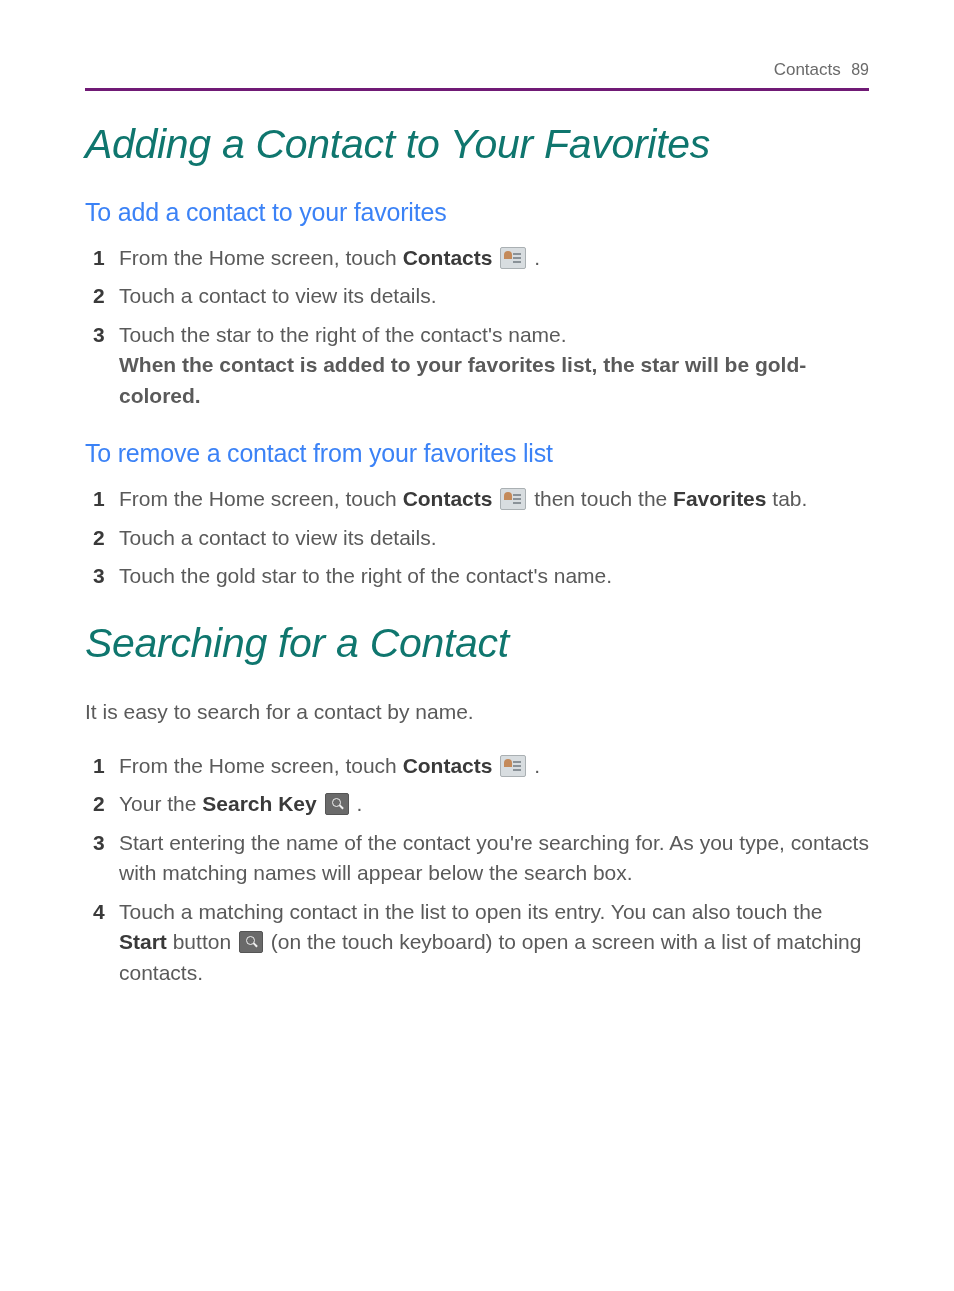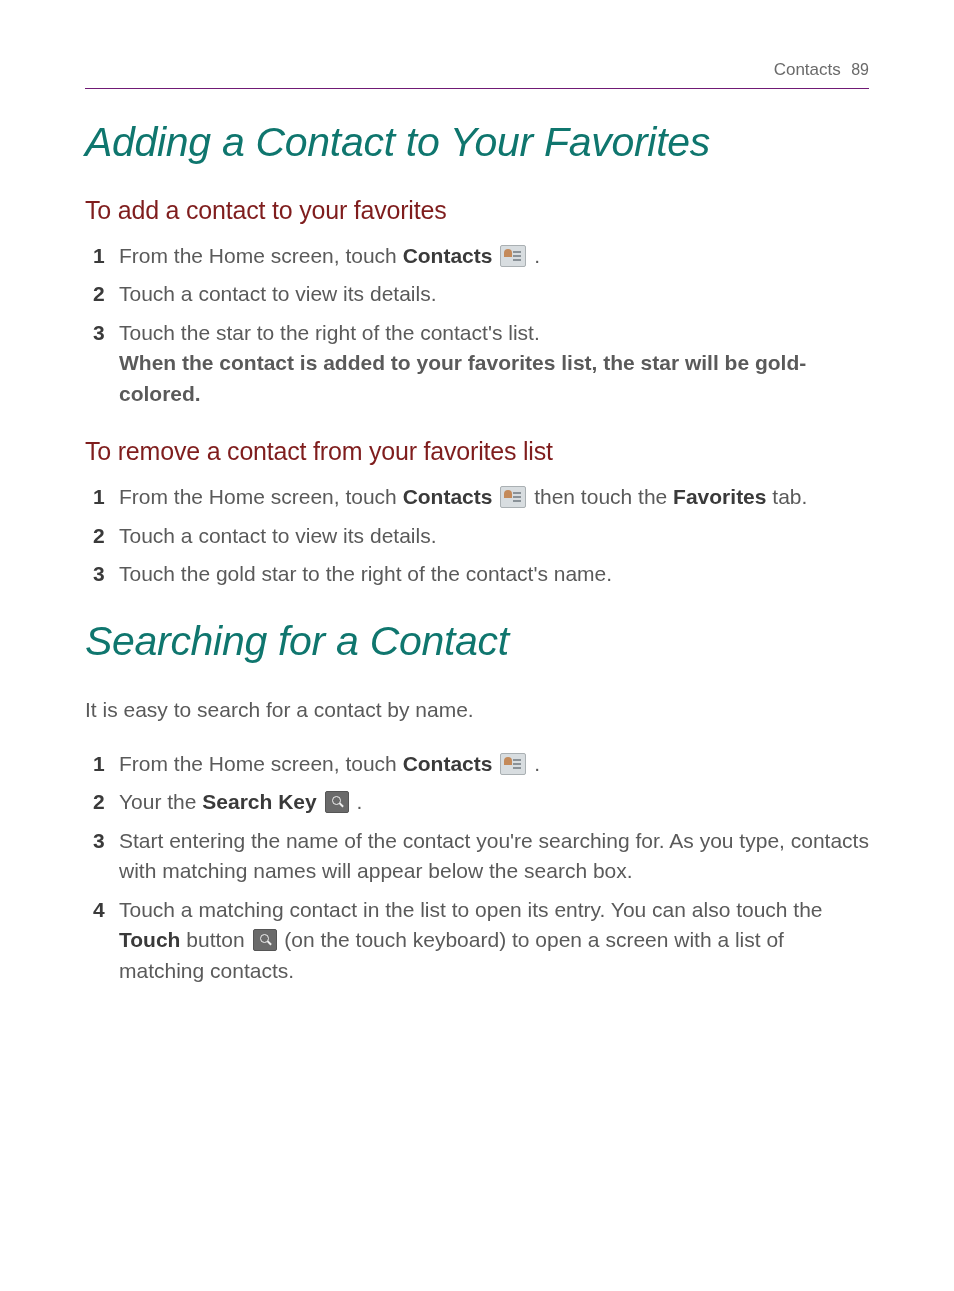--- a/index.html
+++ b/index.html
@@ -10,21 +10,21 @@
     body {
       font-family: Arial, Helvetica, sans-serif;
       background: #fff;
       width: 954px;
       padding: 60px 85px 60px 85px;
       color: #3a3a3a;
     }
     .header {
       text-align: right;
       padding-bottom: 8px;
-      border-bottom: 1px solid #701a75;
+      border-bottom: 3px solid #701a75;
       margin-bottom: 30px;
     }
     .header-section {
       color: #6a6a6a;
       font-size: 17px;
       font-weight: 300;
     }
     .header-page {
       color: #6a6a6a;
       font-size: 16px;
@@ -41,21 +41,21 @@
     .body-text {
       font-size: 21px;
       color: #5a5a5a;
       font-weight: 300;
       line-height: 1.45;
       margin-bottom: 24px;
     }
     .h2 {
       font-size: 25px;
       font-weight: 400;
-      color: #7f1d1d;
+      color: #3b82f6;
       margin-bottom: 16px;
       letter-spacing: -0.2px;
     }
     .step-list {
       padding-left: 32px;
       margin-bottom: 28px;
     }
     .step {
       font-size: 21px;
       color: #5a5a5a;
@@ -160,21 +160,21 @@
 
   <div class="h2">To add a contact to your favorites</div>
   <div class="step-list">
     <div class="step">
       <span class="step-num">1</span><span> From the Home screen, touch </span><span class="bold">Contacts</span> <span class="icon-contacts"></span><span> .</span>
     </div>
     <div class="step">
       <span class="step-num">2</span><span> Touch a contact to view its details.</span>
     </div>
     <div class="step">
-      <span class="step-num">3</span><span> Touch the star to the right of the contact's list.</span>
+      <span class="step-num">3</span><span> Touch the star to the right of the contact's name.</span>
       <div class="step-continue">When the contact is added to your favorites list, the star will be gold-colored.</div>
     </div>
   </div>
 
   <div class="h2">To remove a contact from your favorites list</div>
   <div class="step-list">
     <div class="step">
       <span class="step-num">1</span><span> From the Home screen, touch </span><span class="bold">Contacts</span> <span class="icon-contacts"></span><span> then touch the </span><span class="bold">Favorites</span><span> tab.</span>
     </div>
     <div class="step">
@@ -194,16 +194,16 @@
     <div class="step">
       <span class="step-num">1</span><span> From the Home screen, touch </span><span class="bold">Contacts</span> <span class="icon-contacts"></span><span> .</span>
     </div>
     <div class="step">
       <span class="step-num">2</span><span> Your the </span><span class="bold">Search Key</span> <span class="icon-search"></span><span> .</span>
     </div>
     <div class="step">
       <span class="step-num">3</span><span> Start entering the name of the contact you're searching for. As you type, contacts with matching names will appear below the search box.</span>
     </div>
     <div class="step">
-      <span class="step-num">4</span><span> Touch a matching contact in the list to open its entry. You can also touch the </span><span class="bold">Touch</span><span> button </span> <span class="icon-search"></span><span> (on the touch keyboard) to open a screen with a list of matching contacts.</span>
+      <span class="step-num">4</span><span> Touch a matching contact in the list to open its entry. You can also touch the </span><span class="bold">Start</span><span> button </span> <span class="icon-search"></span><span> (on the touch keyboard) to open a screen with a list of matching contacts.</span>
     </div>
   </div>
 </div>
 
 </body></html>

